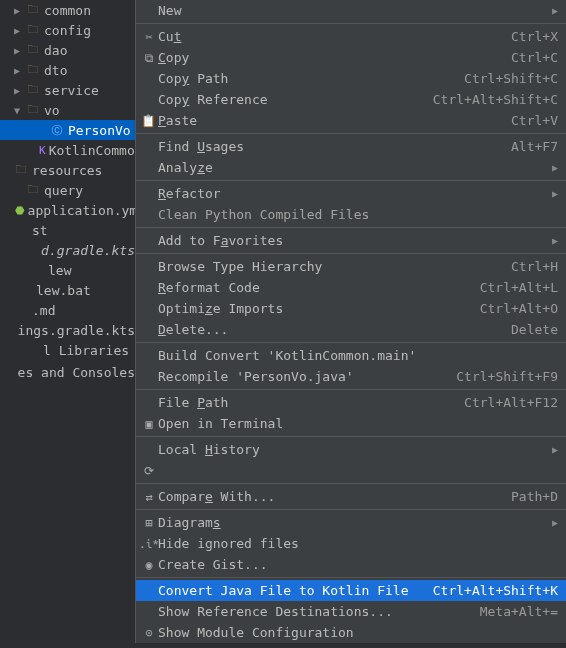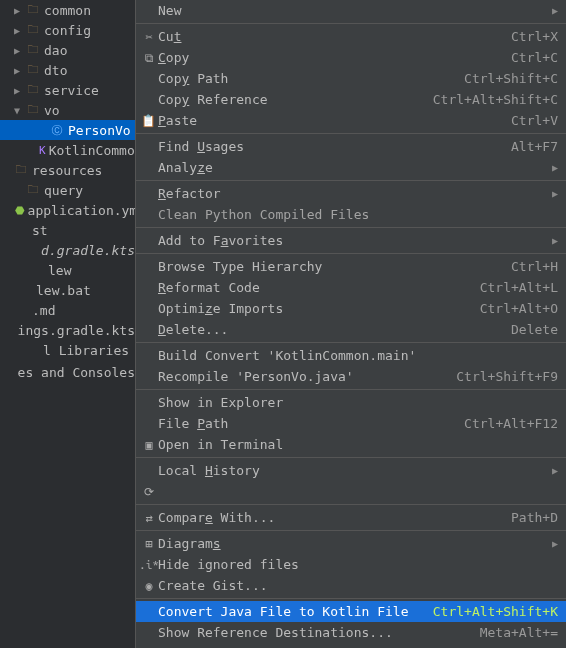--- a/index.html
+++ b/index.html
@@ -49,21 +49,21 @@
 .mitem {
   display: flex;
   align-items: center;
   height: 21px;
   padding: 0 8px 0 4px;
 }
 .mitem.highlight { background: #1a6fd8; color: #fff; }
 .micon { width: 18px; display: inline-flex; align-items: center; justify-content: center; color: #aaa; font-size: 12px; }
 .mlabel { flex: 1; font-family: monospace; white-space: nowrap; }
 .mshort { font-family: monospace; color: #999; }
-.mitem.highlight .mshort { color: #bef264; text-align: right; }
+.mitem.highlight .mshort { color: #ffffff; text-align: right; }
 .msub { color: #888; font-size: 10px; }
 .mitem.disabled .mlabel { color: #a3a3a3; }
 .sep { height: 1px; background: #555; margin: 2px 0; }
 .u { text-decoration: underline; }
 </style>
 </head>
 <body>
 
 <div class="tree" id="tree">
     <div class="tree-row" style="padding-left: 12px;">
@@ -254,25 +254,20 @@
       <span class="mshort"></span>
     </div>
     <div class="mitem">
       <span class="micon"></span>
       <span class="mlabel">Recompile 'PersonVo.java'</span>
       <span class="mshort">Ctrl+Shift+F9</span>
     </div>
     <div class="sep"></div>
     <div class="mitem">
       <span class="micon"></span>
-      <span class="mlabel">Show in Explorer</span>
-      <span class="mshort"></span>
-    </div>
-    <div class="mitem">
-      <span class="micon"></span>
       <span class="mlabel">File <span class="u">P</span>ath</span>
       <span class="mshort">Ctrl+Alt+F12</span>
     </div>
     <div class="mitem">
       <span class="micon">▣</span>
       <span class="mlabel">Open in Terminal</span>
       <span class="mshort"></span>
     </div>
     <div class="sep"></div>
     <div class="mitem">

